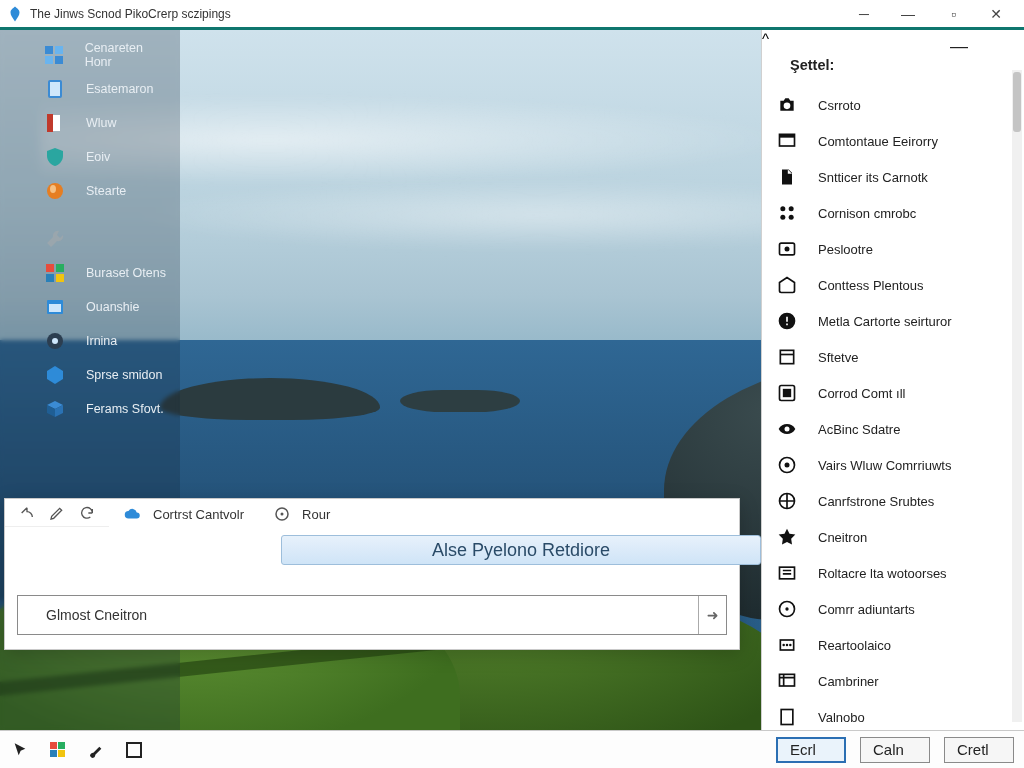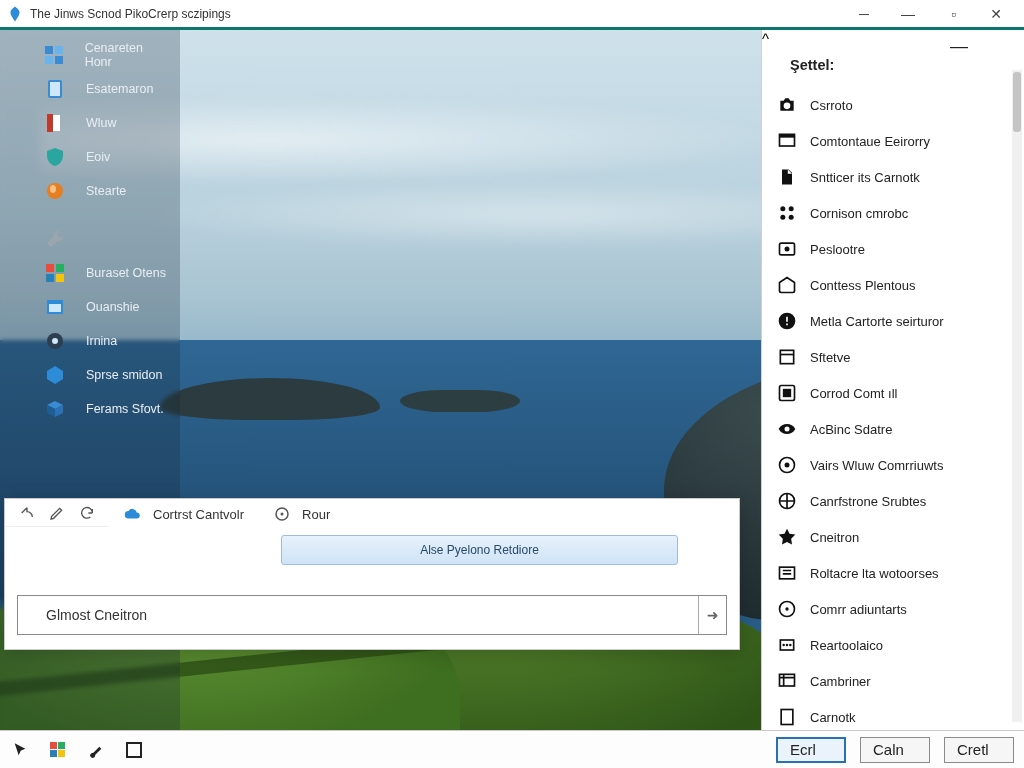--- a/index.html
+++ b/index.html
@@ -63,23 +63,23 @@
     display:flex; flex-direction:row;
   }
   .cd-top {
     height: 28px; display:flex; align-items:center; justify-content:flex-end; gap:14px;
     padding: 0 14px; color:#555; font-size:14px;
     border-bottom:1px solid #eee;
   }
   .cd-row { display:flex; align-items:center; height:30px; padding:0 14px; gap:10px; font-size:13px; color:#333;}
   .cd-row .r-icon{ width:20px;height:20px; display:flex;align-items:center;justify-content:center;}
   .cd-tab {
-    position:absolute; top:36px; left:276px; width:397px; height:30px;
+    position:absolute; top:36px; left:276px; width:480px; height:30px;
     background: linear-gradient(#e7f1fb,#cfe4f7); border:1px solid #9dbedb; border-radius:3px;
-    display:flex; align-items:center; justify-content:center; font-size:12px; color:#2a4b68;
+    display:flex; align-items:center; justify-content:center; font-size:18px; color:#2a4b68;
   }
   .cd-input-wrap{
     position:absolute; left:12px; right:12px; top:96px; height:40px;
     border:1px solid #8a8a8a; display:flex; align-items:center;
   }
   .cd-input{
     flex:1; border:none; outline:none; padding:0 28px; font-size:14px; color:#333; background:transparent;
   }
   .cd-arrow{
     width:28px;height:100%; border-left:1px solid #aaa; display:flex;align-items:center;justify-content:center; color:#666;font-size:14px;
@@ -90,21 +90,21 @@
     position:absolute; top:0; right:0; width:263px; height:700px;
     background:#fff; border-left:1px solid #d0d0d0;
     display:flex; flex-direction:column;
   }
   .rp-head{
     height:36px; display:flex; align-items:center; padding:0 28px; font-size:14.5px; font-weight:600; color:#222;
   }
   .rp-mini{position:absolute; right:56px; top:6px; font-size:18px; color:#222;}
   .rp-list{ flex:1; overflow:hidden; padding:4px 0;}
   .rp-item{
-    display:flex; align-items:center; gap:12px; height:36px; padding:0 14px;
+    display:flex; align-items:center; gap:20px; height:36px; padding:0 14px;
     font-size:13px; color:#222; cursor:default;
   }
   .rp-item .ri-icon{ width:22px;height:22px; display:flex;align-items:center;justify-content:center; color:#111;}
   .rp-scroll{
     position:absolute; right:2px; top:40px; width:10px; bottom:8px;
     background:#f0f0f0;
   }
   .rp-scroll .thumb{ position:absolute; left:1px; right:1px; top:2px; height:60px; background:#c4c4c4; border-radius:3px;}
 
   
@@ -490,21 +490,21 @@
             </svg>
           </span>
           <span>Cambriner</span>
         </div>
         <div class="rp-item">
           <span class="ri-icon">
             <svg width="20" height="20" viewBox="0 0 24 24">
               <rect x="5" y="3" width="14" height="18" fill="none" stroke="#111" stroke-width="2"></rect>
             </svg>
           </span>
-          <span>Carnotk</span>
+          <span>Valnobo</span>
         </div>
       </div>
     <div class="rp-scroll">
         <div class="thumb"></div>
       </div>
   </div>
 
 </div>
 
 <div class="bottombar">

